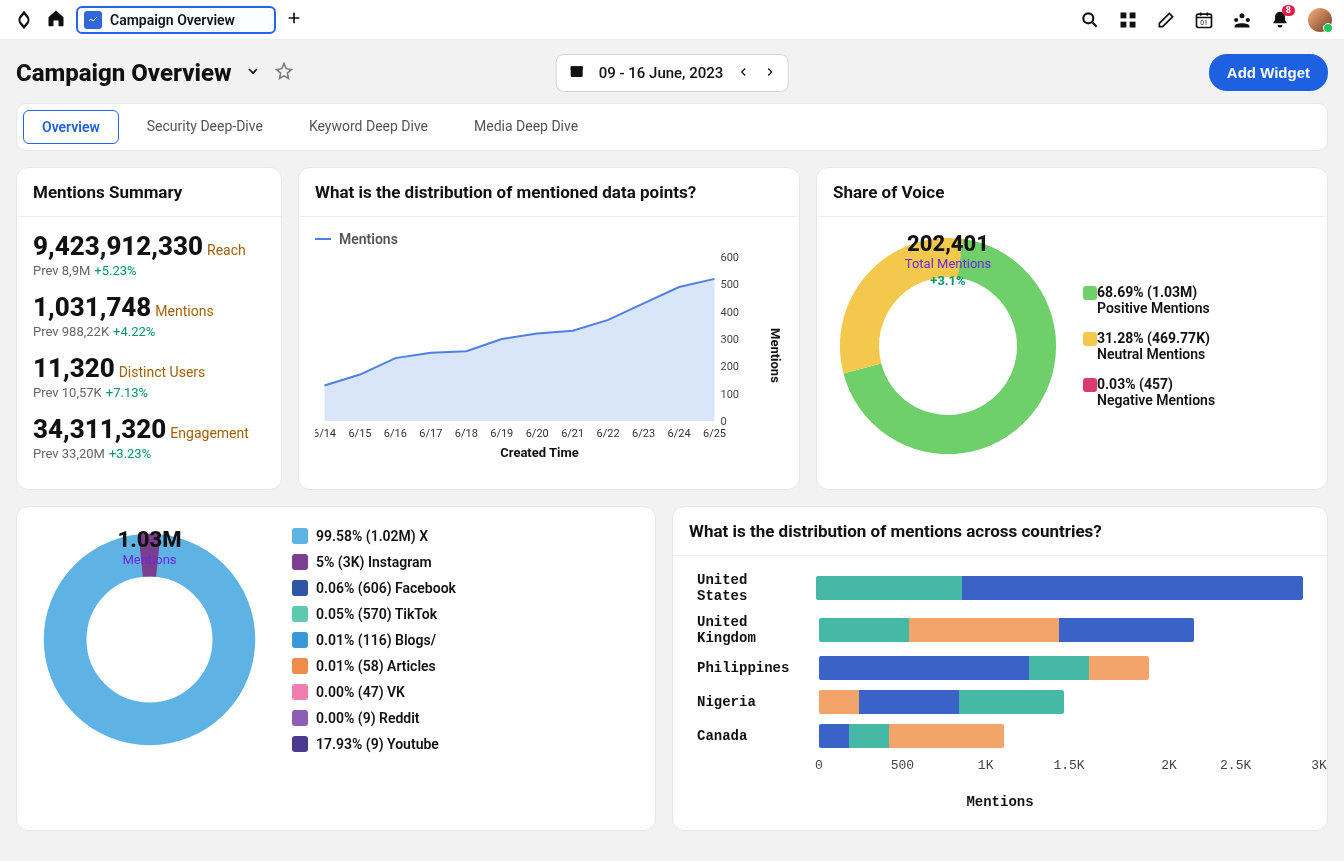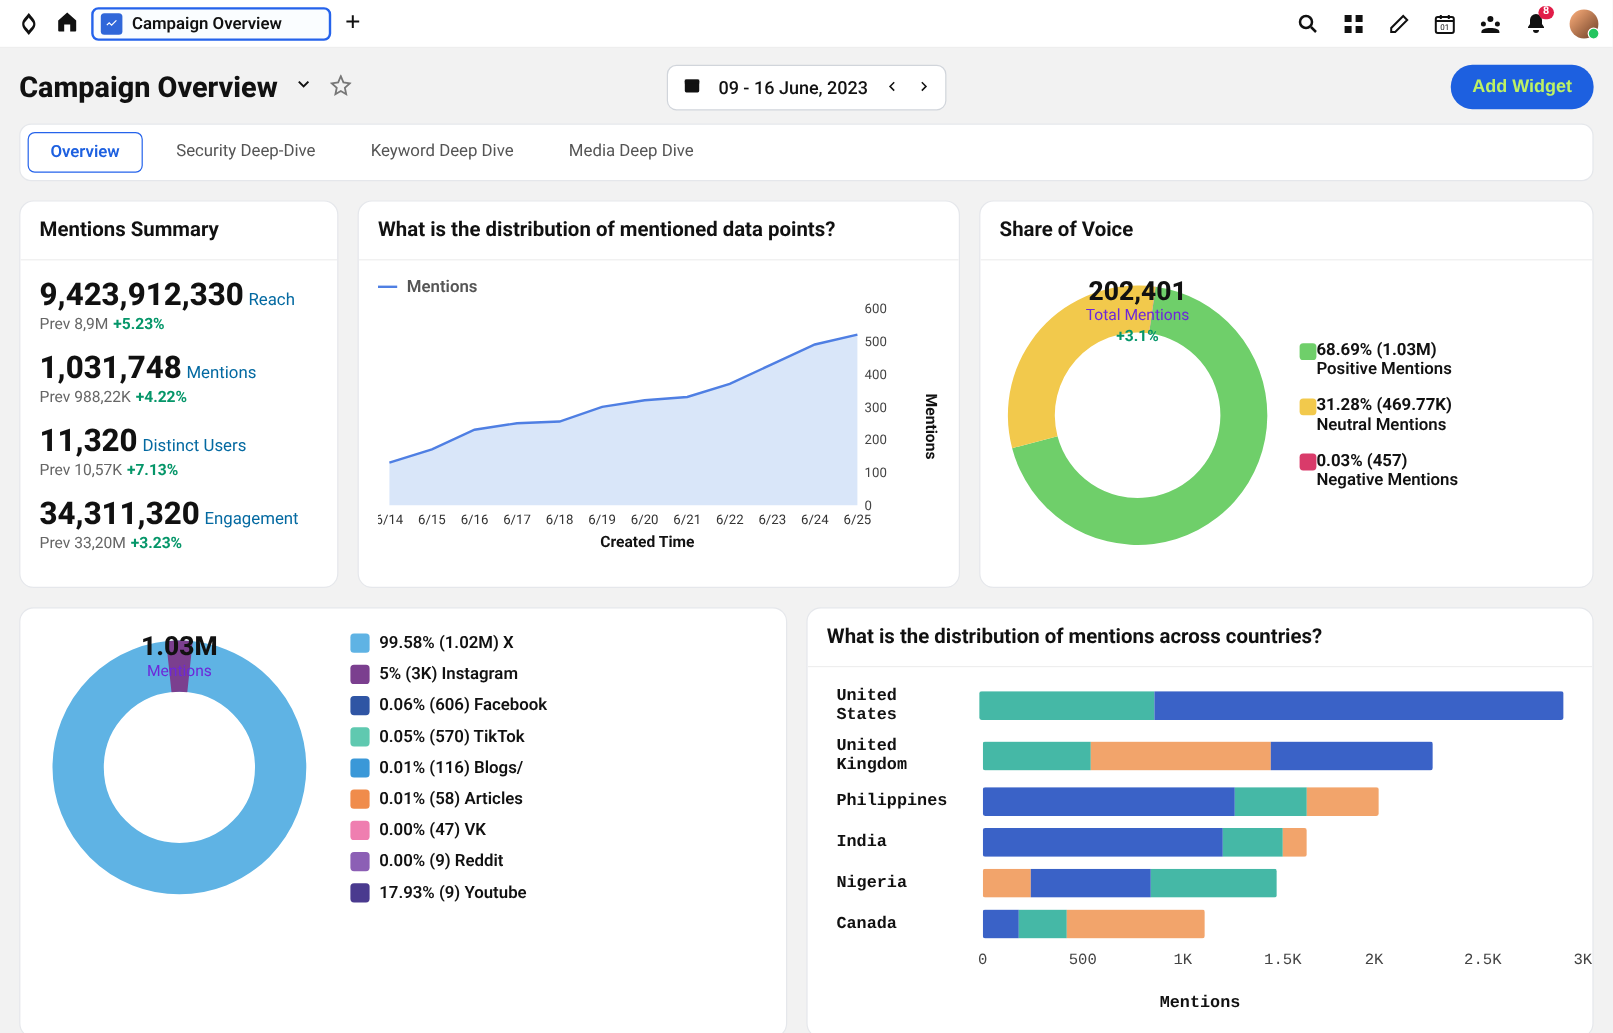--- a/index.html
+++ b/index.html
@@ -24,36 +24,36 @@
   .avatar::after{content:"";position:absolute;right:-1px;bottom:-1px;width:8px;height:8px;background:#22c55e;border:1.5px solid #fff;border-radius:50%;}
 
   .headrow{display:flex;align-items:center;padding:14px 16px 12px 16px;gap:14px;}
   .page-title{font-size:24px;font-weight:800;}
   .chev{font-size:18px;}
   .star svg{width:18px;height:18px;}
   .date-pick{margin-left:auto;margin-right:auto;background:#fff;border:1px solid #d1d5db;border-radius:8px;padding:8px 12px;display:flex;align-items:center;gap:14px;font-size:15px;font-weight:500;position:absolute;left:50%;transform:translateX(-50%);}
   .date-pick .cal svg{width:16px;height:16px;}
   .date-pick .nav svg{width:12px;height:12px;}
   .headrow-rel{position:relative;}
-  .add-widget{margin-left:auto;background:#1d60e0;color:#bef264;border:none;border-radius:18px;padding:10px 18px;font-size:15px;font-weight:600;cursor:pointer;}
+  .add-widget{margin-left:auto;background:#1d60e0;color:#ffffff;border:none;border-radius:18px;padding:10px 18px;font-size:15px;font-weight:600;cursor:pointer;}
 
   .tabs-row{background:#fff;border:1px solid #e5e7eb;border-radius:10px;margin:0 16px;padding:6px;display:flex;gap:10px;}
   .tab{padding:8px 18px;border-radius:6px;font-size:14px;cursor:pointer;color:#555;}
   .tab.active{border:1.5px solid #2563eb;color:#1d60e0;font-weight:600;background:#fff;}
 
   .grid{padding:16px;display:grid;grid-template-columns: 266px 502px 512px; gap:16px;}
   .card{background:#fff;border:1px solid #e5e7eb;border-radius:12px;overflow:hidden;}
   .card-h{padding:14px 16px;font-size:17px;font-weight:700;border-bottom:1px solid #eee;}
   .card-b{padding:14px 16px;}
 
   .metric{margin-bottom:14px;}
   .metric .val{font-size:26px;font-weight:800;display:inline;}
-  .metric .unit{font-size:14px;color:#0369a1;margin-left:4px;}
+  .metric .unit{font-size:14px;color:#a16207;margin-left:4px;}
   .metric .sub{font-size:13px;color:#666;margin-top:2px;}
-  .metric .delta{color:#059669;font-weight:700;margin-left:4px;}
+  .metric .delta{color:#059669;font-weight:400;margin-left:4px;}
 
   .legend-line{display:flex;align-items:center;gap:8px;font-size:14px;font-weight:600;color:#555;margin-bottom:4px;}
   .legend-dash{width:16px;height:2px;background:#4f7fe3;}
   .axis-label{font-size:13px;font-weight:700;text-align:center;}
   .y-axis-label{writing-mode:vertical-rl;font-size:13px;font-weight:700;}
 
   .donut-wrap{display:flex;align-items:center;gap:20px;}
   .donut{position:relative;}
   .donut-center{position:absolute;inset:0;display:flex;flex-direction:column;align-items:center;justify-content:flex-start;}
   .donut-center .big{font-size:22px;font-weight:800;}
@@ -363,28 +363,20 @@
           </div>
           <div class="crow">
             <span class="cname">Philippines</span>
             <div class="cbar" style="width:330px">
               <span style="background:#3a62c7;width:63.63636363636363%"></span>
               <span style="background:#45b8a6;width:18.181818181818183%"></span>
               <span style="background:#f2a46b;width:18.181818181818183%"></span>
             </div>
           </div>
           <div class="crow">
-            <span class="cname">India</span>
-            <div class="cbar" style="width:270px">
-              <span style="background:#3a62c7;width:74.07407407407408%"></span>
-              <span style="background:#45b8a6;width:18.51851851851852%"></span>
-              <span style="background:#f2a46b;width:7.4074074074074066%"></span>
-            </div>
-          </div>
-          <div class="crow">
             <span class="cname">Nigeria</span>
             <div class="cbar" style="width:245px">
               <span style="background:#f2a46b;width:16.3265306122449%"></span>
               <span style="background:#3a62c7;width:40.816326530612244%"></span>
               <span style="background:#45b8a6;width:42.857142857142854%"></span>
             </div>
           </div>
           <div class="crow">
             <span class="cname">Canada</span>
             <div class="cbar" style="width:185px">
@@ -392,20 +384,20 @@
               <span style="background:#45b8a6;width:21.62162162162162%"></span>
               <span style="background:#f2a46b;width:62.16216216216216%"></span>
             </div>
           </div>
         </div>
       <div class="xaxis" id="country-xaxis" style="height:16px;">
           <span class="xtick" style="left:0px">0</span>
           <span class="xtick" style="left:83.33333333333333px">500</span>
           <span class="xtick" style="left:166.66666666666666px">1K</span>
           <span class="xtick" style="left:250px">1.5K</span>
-          <span class="xtick" style="left:326px">2K</span>
+          <span class="xtick" style="left:350px">2K</span>
           <span class="xtick" style="left:416.6666666666667px">2.5K</span>
           <span class="xtick" style="left:500px">3K</span>
         </div>
       <div class="xaxis-lbl">Mentions</div>
     </div>
   </div>
 </div>
 
 </body></html>

